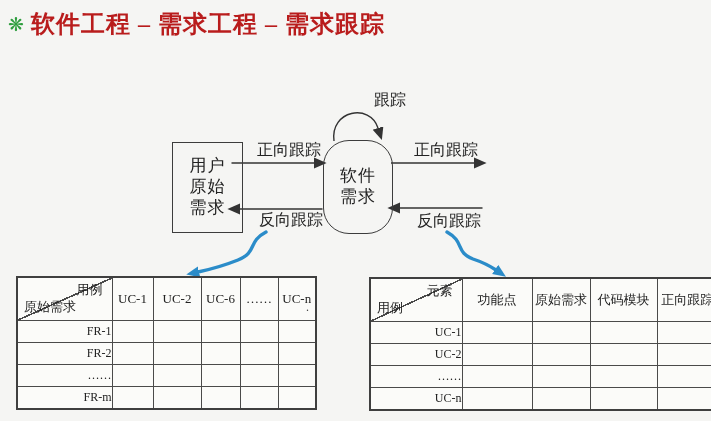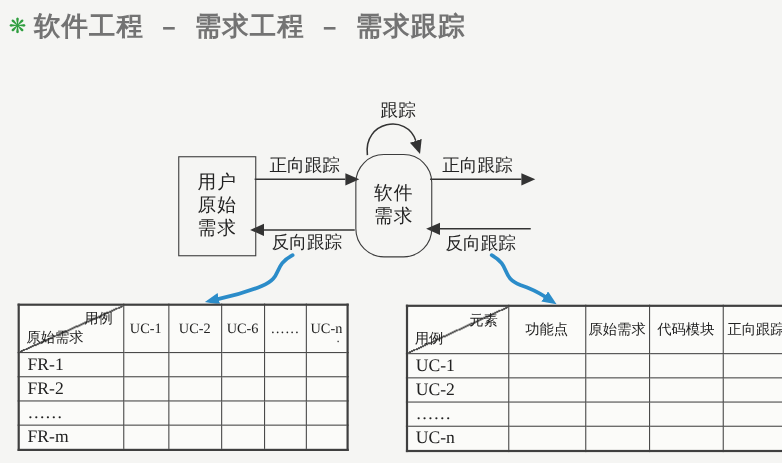--- a/index.html
+++ b/index.html
@@ -8,35 +8,35 @@
     width:711px;height:421px;
     background:#f5f5f3;
     overflow:hidden;
     font-family:"Liberation Serif","DejaVu Serif",serif;
     color:#222;
   }
   
   .titlebar{position:absolute;left:8px;top:8px;display:flex;align-items:center;gap:7px;}
   .ticon{font-size:19px;line-height:1;color:#2f9e3f;font-family:"DejaVu Sans",sans-serif;}
   .ttext{
-    font-family:Liberation Mono, monospace;
-    font-weight:bold;font-size:24px;letter-spacing:1px;color:#737373;
+    font-family:Liberation Serif, serif;
+    font-weight:bold;font-size:24px;letter-spacing:1px;color:#b91c1c;
   }
   
   .dbox{
     position:absolute;
     border:1.5px solid #3c3c3c;
     display:flex;flex-direction:column;justify-content:center;align-items:center;
     font-size:17px;line-height:1.22;letter-spacing:1px;color:#222;
   }
-  #box-user{left:162px;top:142px;width:69px;height:89px;}
+  #box-user{left:172px;top:142px;width:69px;height:89px;}
   #box-software{left:323px;top:140px;width:68px;height:92px;border-radius:26px;}
   #box-downstream{left:483px;top:143px;width:70px;height:89px;}
   
-  .dlabel{position:absolute;width:88px;text-align:center;font-size:16px;color:#222;}
+  .dlabel{position:absolute;width:88px;text-align:right;font-size:16px;color:#222;}
   #lbl-loop{left:318px;top:90px;}
   #lbl-fwd-left{left:233px;top:140px;}
   #lbl-fwd-right{left:390px;top:140px;}
   #lbl-bwd-left{left:235px;top:210px;}
   #lbl-bwd-right{left:393px;top:211px;}
   
   .overlay{position:absolute;left:0;top:0;width:711px;height:421px;pointer-events:none;}
   
   .mtable{
     position:absolute;
@@ -45,21 +45,21 @@
     background:#fbfbf9;
     border:2px solid #3f3f3f;
     font-size:12px;color:#222;
   }
   .mtable td{border:1px solid #4a4a4a;padding:0;overflow:hidden;}
   .mtable .hrow td{height:42px;}
   .mtable .drow td{height:21px;}
   #table-left{left:16px;top:276px;width:299px;}
   #table-right{left:357px;top:277px;width:348px;margin-left:12px;}
   .chead{text-align:center;vertical-align:middle;font-size:13px;}
-  .rhead{text-align:left;vertical-align:middle;padding-left:7px !important;font-size:16px;}
+  .rhead{text-align:right;vertical-align:middle;padding-left:7px !important;font-size:12px;}
   .corner{position:relative;
     background:linear-gradient(to bottom right,
       transparent calc(50% - 0.8px),
       #4a4a4a calc(50% - 0.8px),
       #4a4a4a calc(50% + 0.8px),
       transparent calc(50% + 0.8px));
     text-decoration:underline;
   }
   .c-tr{position:absolute;top:3px;right:9px;font-size:13px;}
   .c-bl{position:absolute;bottom:4px;left:6px;font-size:13px;}

